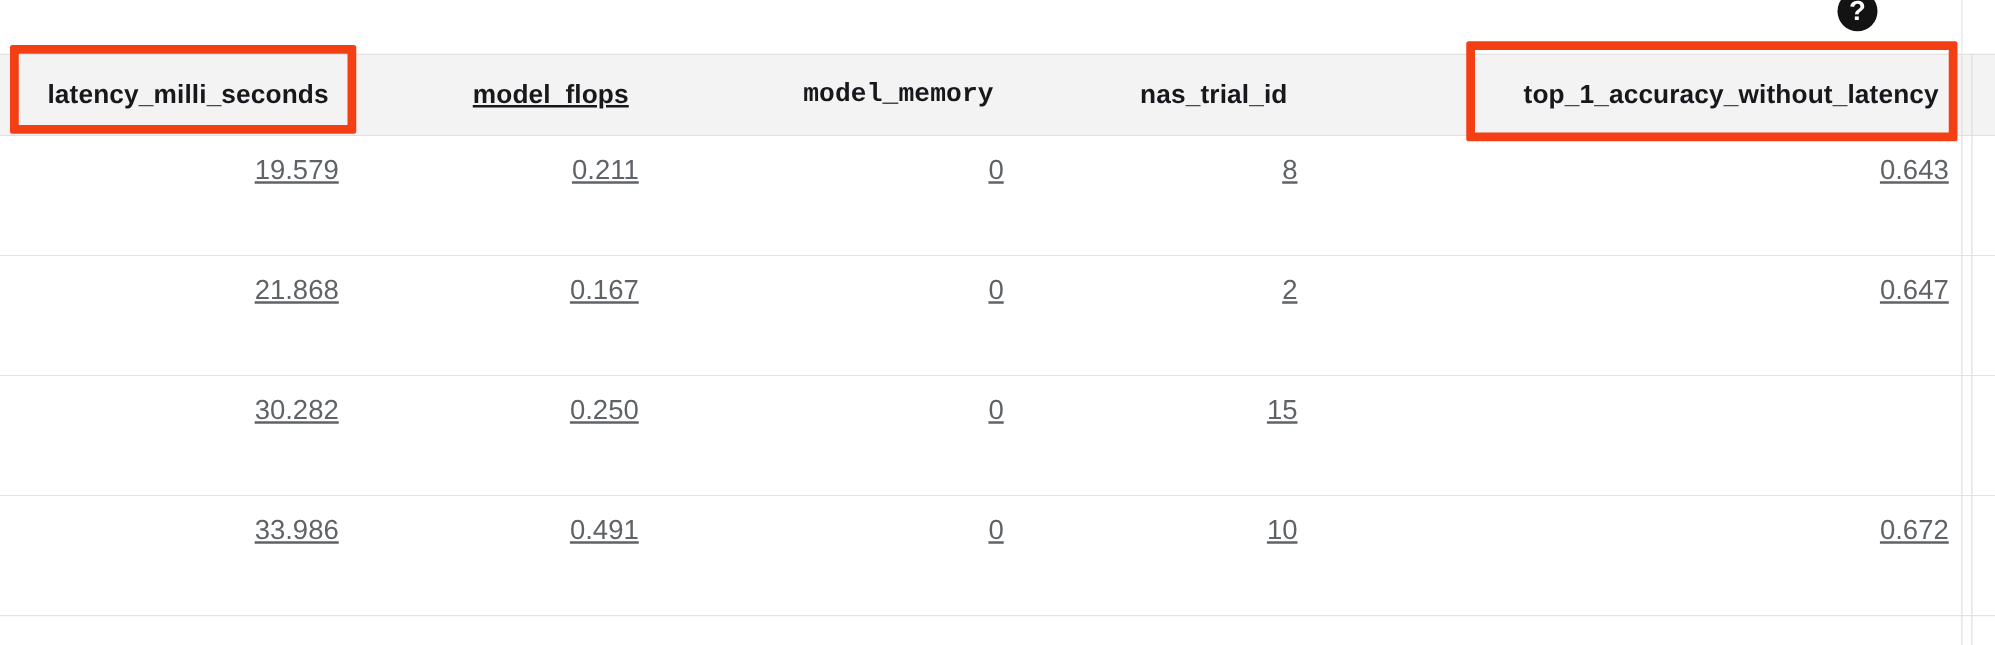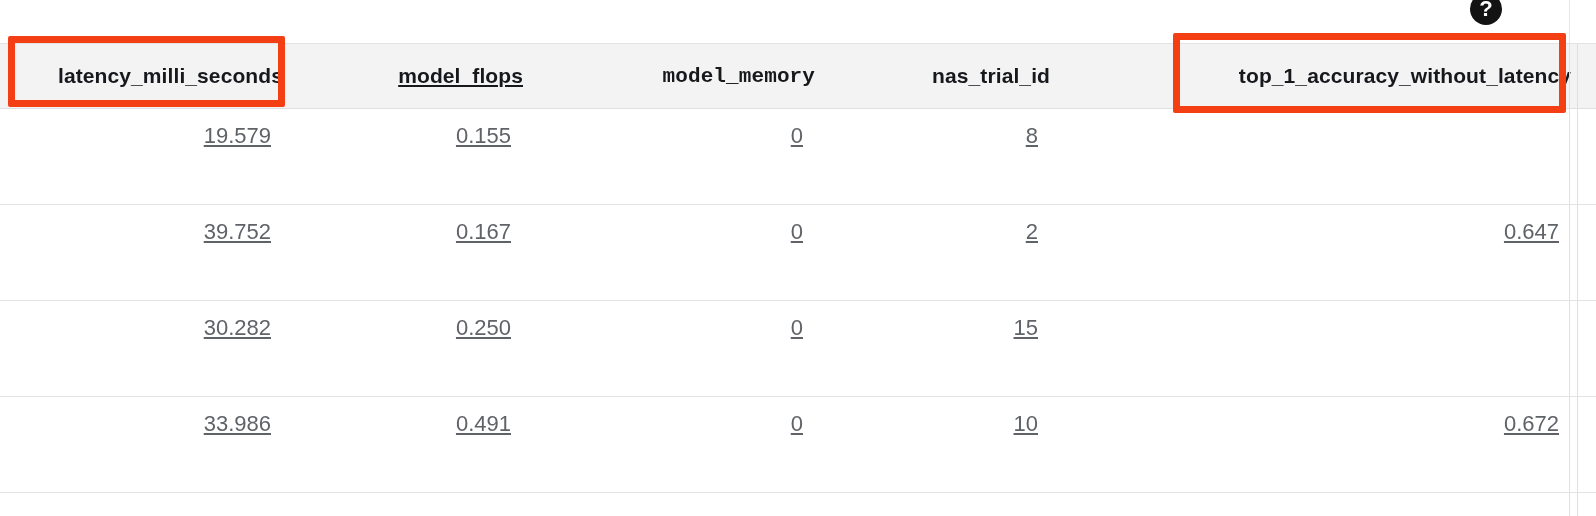--- a/index.html
+++ b/index.html
@@ -39,21 +39,21 @@
     width:1596px;height:66px;
     background:#f3f3f3;
     border-top:1px solid #e3e3e3;
     border-bottom:1px solid #e0e0e0;
     box-sizing:border-box;
   }
   .hdr-cell{
     position:absolute;top:0;height:64px;
     display:flex;align-items:center;justify-content:flex-end;
     box-sizing:border-box;
-    padding-right:2px;
+    padding-right:22px;
     font-size:21px;font-weight:bold;color:#16181c;
     letter-spacing:0.1px;
     white-space:nowrap;
     cursor:pointer;
   }
 
   .data-row{
     position:absolute;left:0;width:1596px;height:96px;
     background:#ffffff;
     border-bottom:1px solid #e3e3e3;
@@ -102,27 +102,28 @@
       <div class="hdr-cell" style="left: 0px; width: 285px;">latency_milli_seconds</div>
       <div class="hdr-cell" style="left: 285px; width: 240px; text-decoration: underline;">model_flops</div>
       <div class="hdr-cell" style="left: 525px; width: 292px; font-family: Liberation Mono, monospace;">model_memory</div>
       <div class="hdr-cell" style="left: 817px; width: 235px; text-align: center;">nas_trial_id</div>
       <div class="hdr-cell" style="left: 1052px; width: 521px;">top_1_accuracy_without_latency</div>
       <div class="hdr-cell" style="left: 1577px; width: 19px;"></div>
     </div>
   <div id="rows-host">
       <div class="data-row" style="top: 66px;">
         <div class="cell" style="left: 0px; width: 285px;">19.579</div>
-        <div class="cell" style="left: 285px; width: 240px;">0.155</div>
+        <div class="cell" style="left: 285px; width: 240px;">0.211</div>
         <div class="cell" style="left: 525px; width: 292px;">0</div>
         <div class="cell" style="left: 817px; width: 235px;">8</div>
+        <div class="cell" style="left: 1052px; width: 521px;">0.643</div>
         <div class="cell" style="left: 1577px; width: 19px;"></div>
       </div>
       <div class="data-row" style="top: 162px;">
-        <div class="cell" style="left: 0px; width: 285px;">39.752</div>
+        <div class="cell" style="left: 0px; width: 285px;">21.868</div>
         <div class="cell" style="left: 285px; width: 240px;">0.167</div>
         <div class="cell" style="left: 525px; width: 292px;">0</div>
         <div class="cell" style="left: 817px; width: 235px;">2</div>
         <div class="cell" style="left: 1052px; width: 521px;">0.647</div>
         <div class="cell" style="left: 1577px; width: 19px;"></div>
       </div>
       <div class="data-row" style="top: 258px;">
         <div class="cell" style="left: 0px; width: 285px;">30.282</div>
         <div class="cell" style="left: 285px; width: 240px;">0.250</div>
         <div class="cell" style="left: 525px; width: 292px;">0</div>

